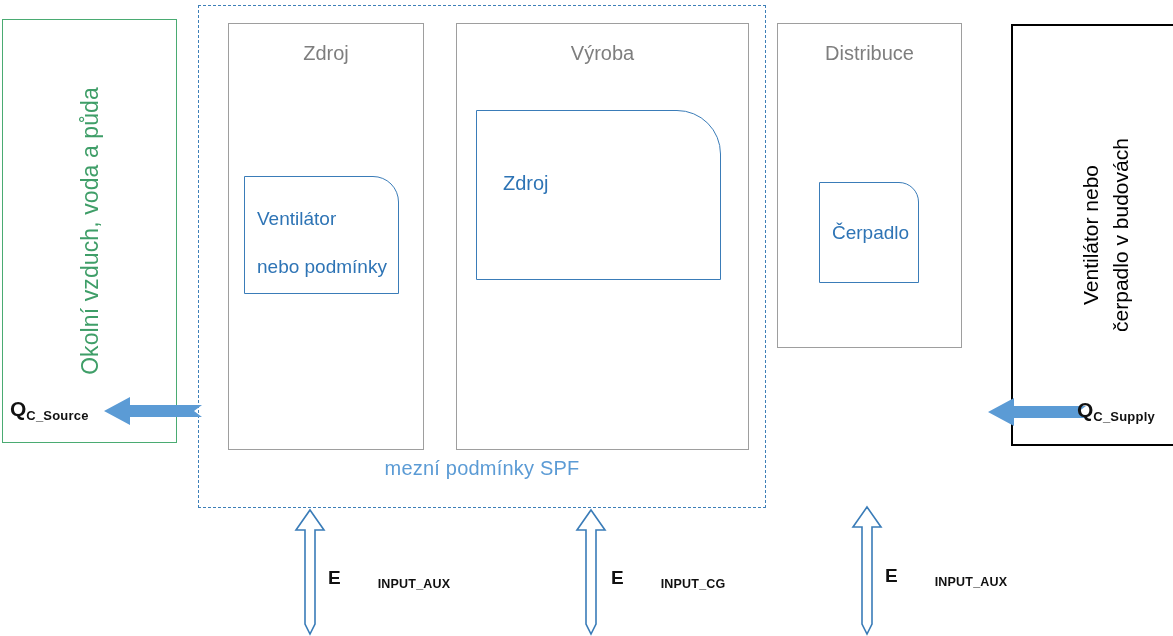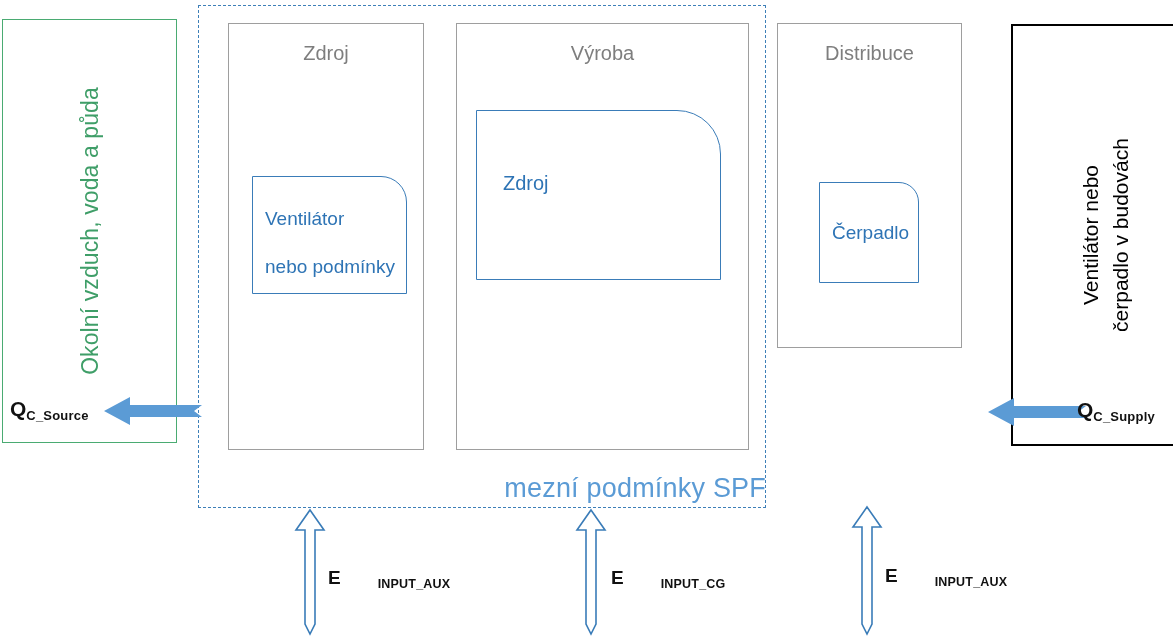--- a/index.html
+++ b/index.html
@@ -33,24 +33,24 @@
     font-size:23px;
     letter-spacing:.1px;
   }
 
   
   .spf-box{
     left:198px; top:5px; width:568px; height:503px;
     border:1.6px dashed #3e7fb8;
   }
   .spf-caption{
-    left:198px; top:473px; width:568px;
-    text-align:right;
+    left:198px; top:457px; width:568px;
+    text-align:center;
     color:#5b9bd5;
-    font-size:27px;
+    font-size:20px;
     letter-spacing:.2px;
   }
 
   
   .grey-box{
     border:1.5px solid #9e9e9e;
     background:#ffffff;
   }
   .grey-title{
     position:absolute;
@@ -68,21 +68,21 @@
     border:1.4px solid #3a7cb8;
     background:#ffffff;
     border-radius:0 26px 0 0;
     color:#2e74b5;
     display:flex;
     flex-direction:column;
     justify-content:center;
   }
   .comp span{display:block;}
   .comp-fan{
-    left:252px; top:176px; width:155px; height:118px;
+    left:244px; top:176px; width:155px; height:118px;
     border-radius:0 26px 0 0;
     font-size:19px;
     padding:16px 0 0 12px;
   }
   .comp-fan .l1{margin-bottom:26px;}
   .comp-source{
     left:476px; top:110px; width:245px; height:170px;
     border-radius:0 44px 0 0;
     font-size:20px;
     padding-left:26px;

